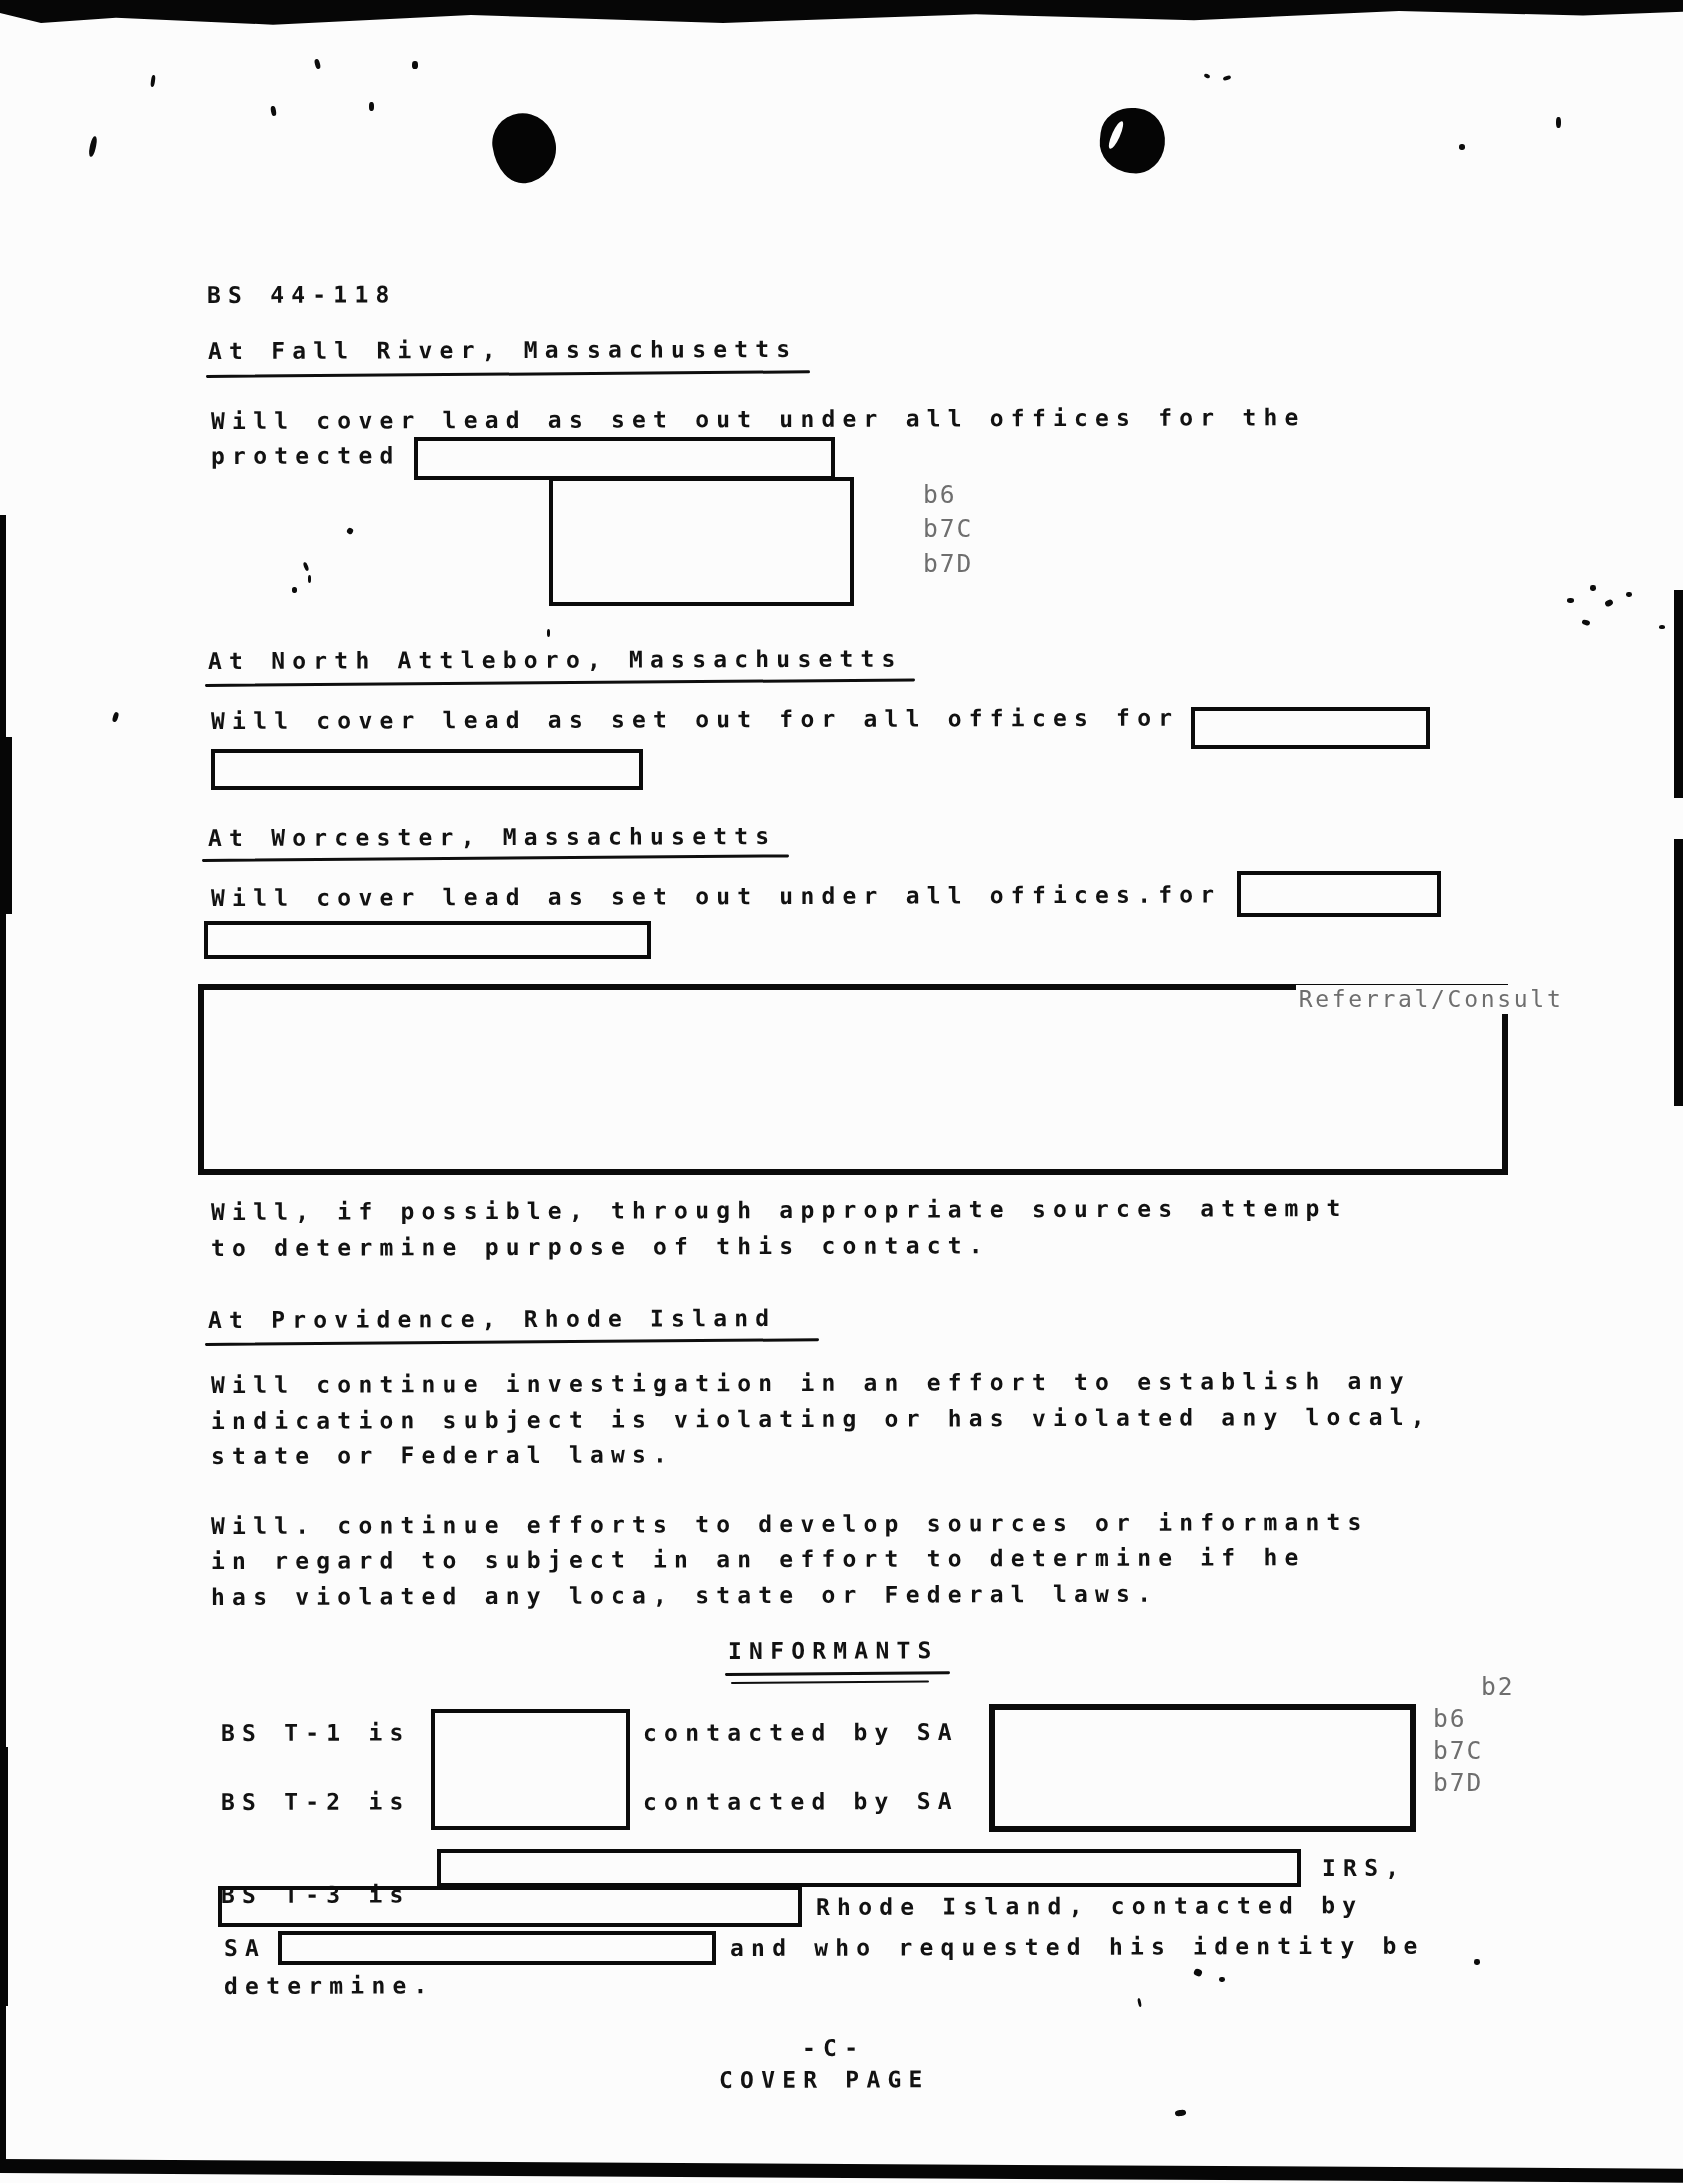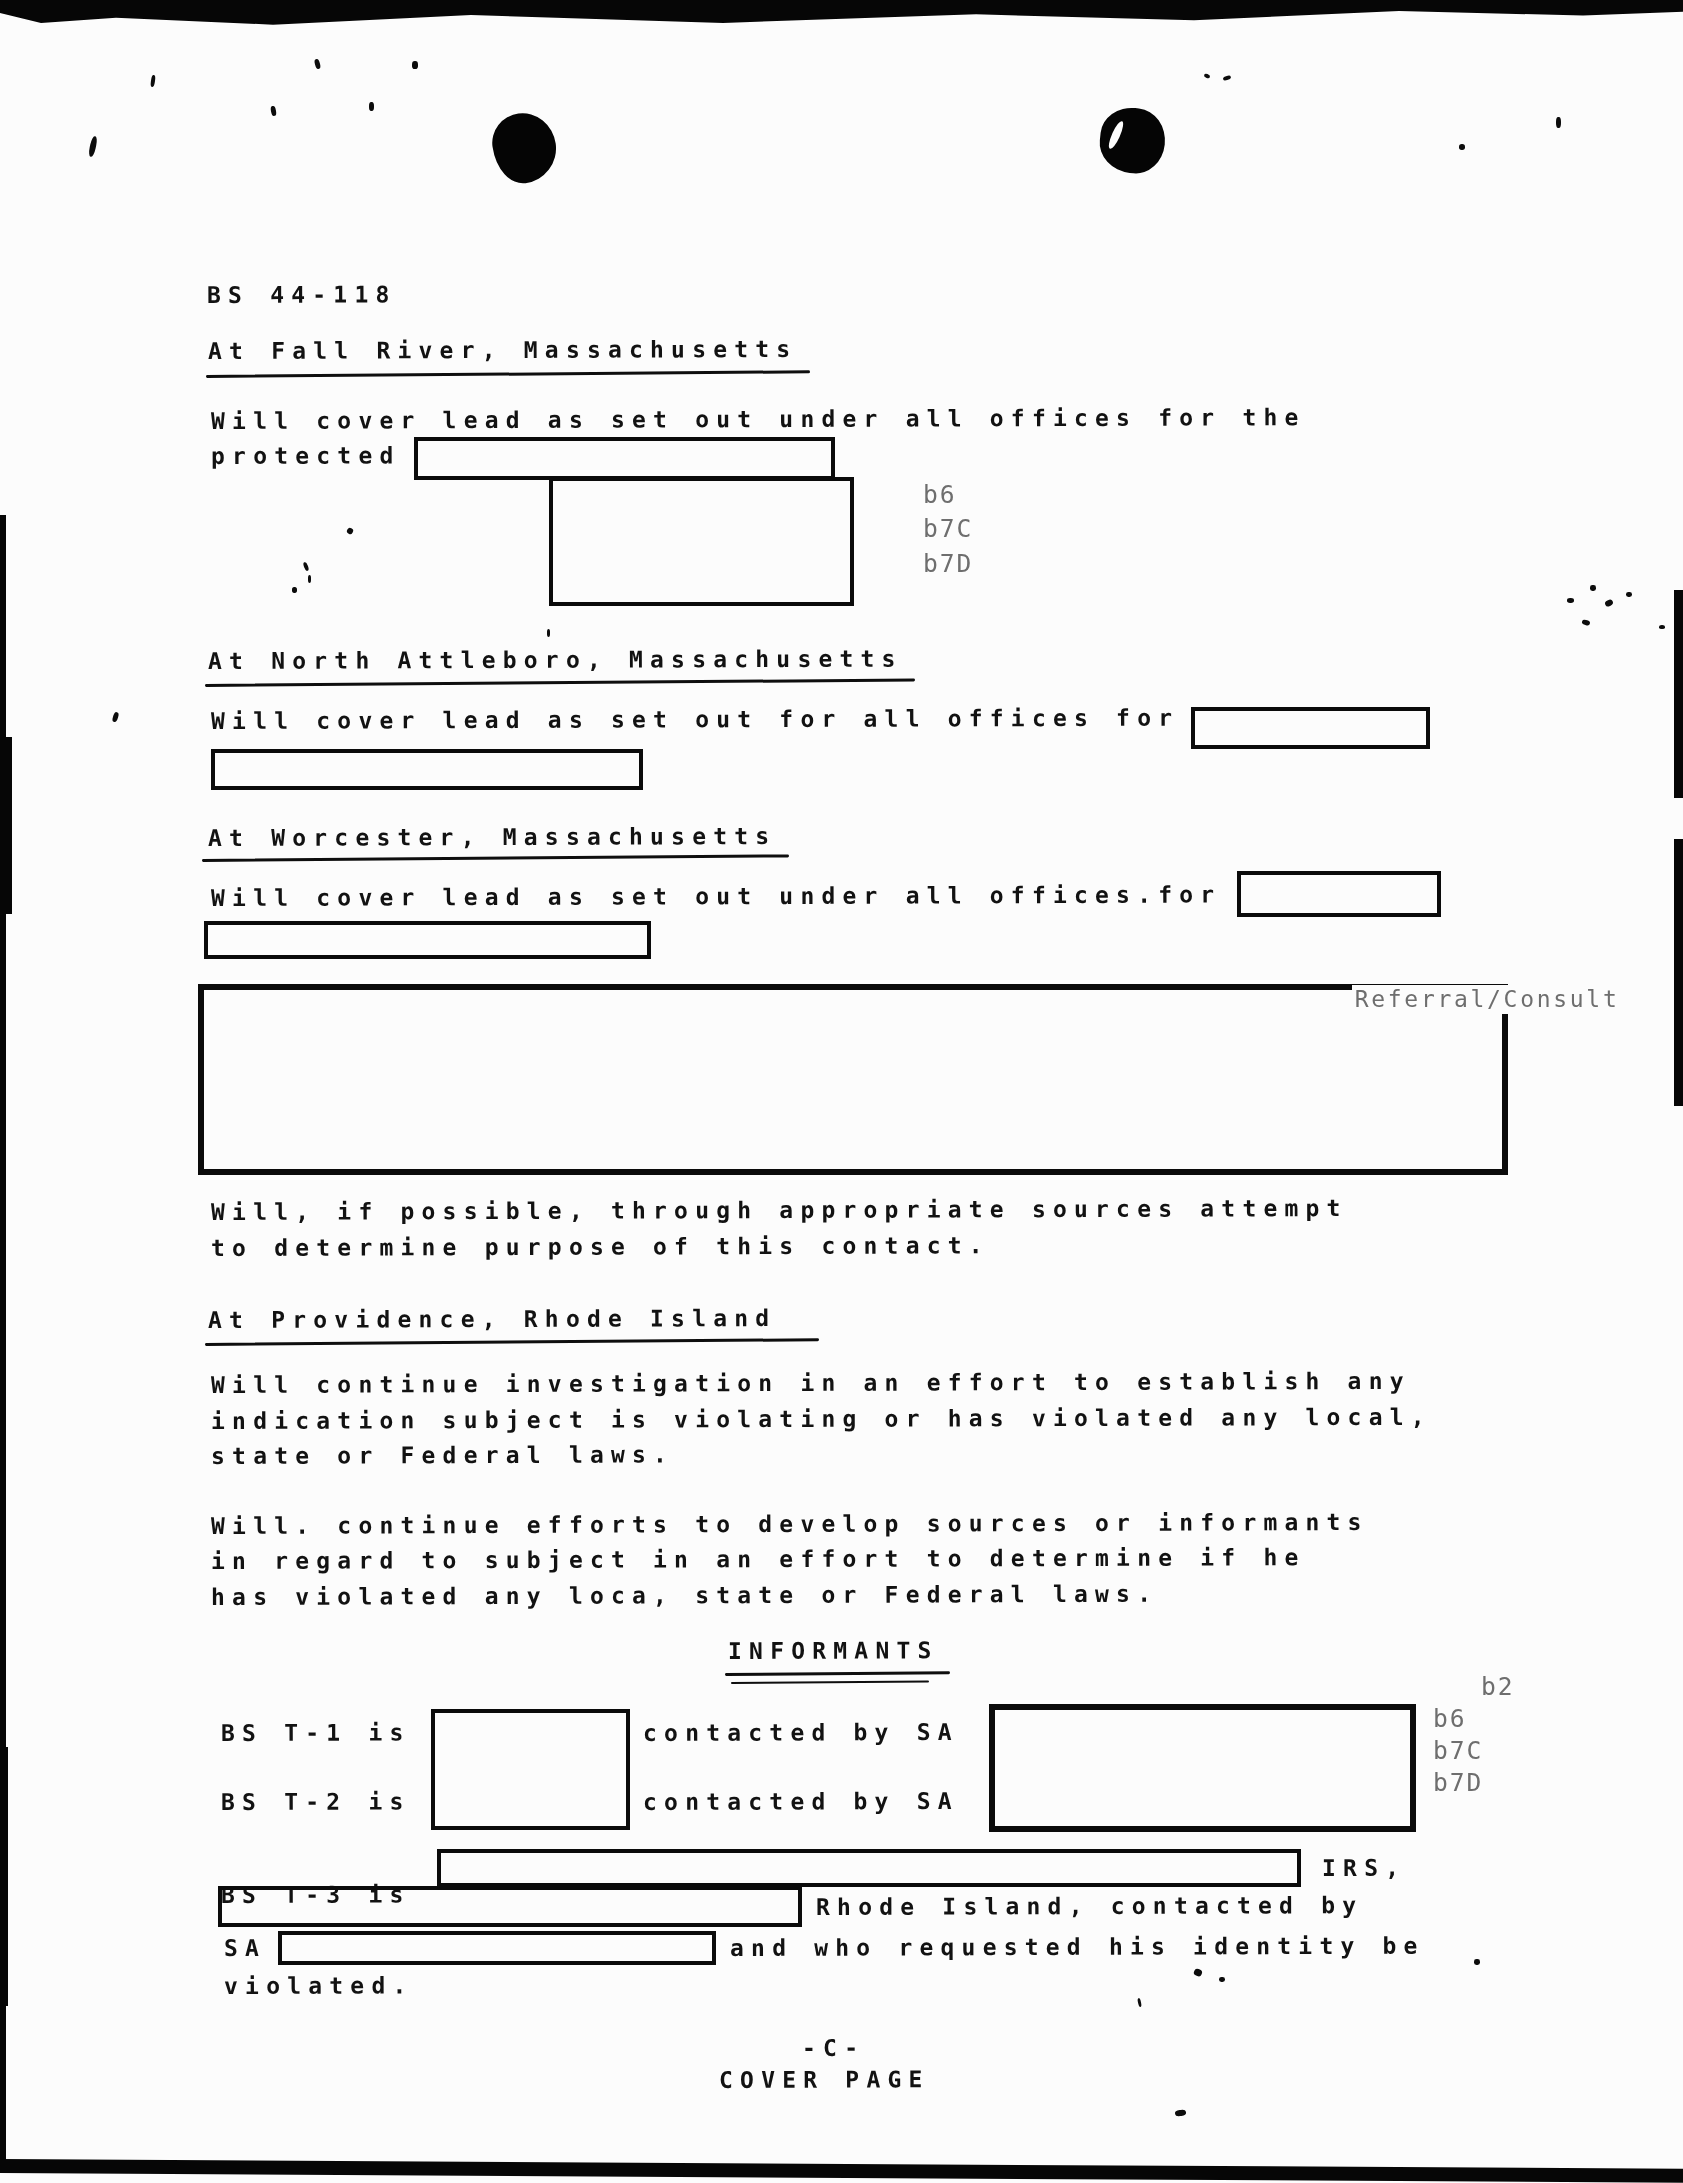--- a/index.html
+++ b/index.html
@@ -79,21 +79,21 @@
   <div class="rbox" style="left:1191px; top:707px; width:231px; height:34px;"></div>
   <div class="rbox" style="left:211px; top:749px; width:424px; height:33px;"></div>
 
   <div class="t" style="left:208px; top:824px;">At Worcester, Massachusetts</div>
   <div class="uline" style="left:202px; top:859px; width:587px;"></div>
   <div class="t" style="left:211px; top:884px;">Will cover lead as set out under all offices.for</div>
   <div class="rbox" style="left:1237px; top:871px; width:196px; height:38px;"></div>
   <div class="rbox" style="left:204px; top:921px; width:439px; height:30px;"></div>
 
   <div class="rbox thick" style="left:198px; top:984px; width:1298px; height:179px;"></div>
-  <div class="referral" style="left:1352px; top:985px;text-align:right;">Referral/Consult</div>
+  <div class="referral" style="left:1296px; top:985px;text-align:right;">Referral/Consult</div>
 
   <div class="t" style="left:211px; top:1198px;">Will, if possible, through appropriate sources attempt</div>
   <div class="t" style="left:211px; top:1234px;">to determine purpose of this contact.</div>
 
   <div class="t" style="left:208px; top:1306px;">At Providence, Rhode Island</div>
   <div class="uline" style="left:205px; top:1343px; width:614px;"></div>
   <div class="t" style="left:211px; top:1371px;">Will continue investigation in an effort to establish any</div>
   <div class="t" style="left:211px; top:1407px;">indication subject is violating or has violated any local,</div>
   <div class="t" style="left:211px; top:1442px;">state or Federal laws.</div>
   <div class="t" style="left:211px; top:1512px;">Will. continue efforts to develop sources or informants</div>
@@ -117,21 +117,21 @@
   <div class="gray" style="left:1433px; top:1768px;">b7D</div>
 
   <div class="t" style="left:221px; top:1852px;margin-top:29px;">BS T-3 is</div>
   <div class="rbox" style="left:437px; top:1849px; width:856px; height:30px;"></div>
   <div class="t" style="left:1322px; top:1854px;">IRS,</div>
   <div class="rbox" style="left:218px; top:1886px; width:576px; height:33px;"></div>
   <div class="t" style="left:816px; top:1893px;">Rhode Island, contacted by</div>
   <div class="t" style="left:224px; top:1934px;">SA</div>
   <div class="rbox" style="left:278px; top:1931px; width:430px; height:26px;"></div>
   <div class="t" style="left:730px; top:1934px;">and who requested his identity be</div>
-  <div class="t" style="left:224px; top:1972px;">violated.</div>
+  <div class="t" style="left:224px; top:1972px;">determine.</div>
 
   <div class="t" style="left:802px; top:2034px;">-C-</div>
   <div class="t" style="left:719px; top:2066px;">COVER PAGE</div>
 
   <div class="speck" style="left:90px; top:136px; width:6.1px; height:20.5px; transform:rotate(12deg);"></div>
   <div class="speck" style="left:315px; top:59px; width:4.8px; height:10.2px; transform:rotate(-15deg);"></div>
   <div class="speck" style="left:412px; top:61px; width:6.1px; height:7.5px;"></div>
   <div class="speck" style="left:151px; top:75px; width:4.1px; height:11.6px; transform:rotate(8deg);"></div>
   <div class="speck" style="left:271px; top:106px; width:4.8px; height:10.2px; transform:rotate(-10deg);"></div>
   <div class="speck" style="left:369px; top:102px; width:4.8px; height:9px;"></div>

